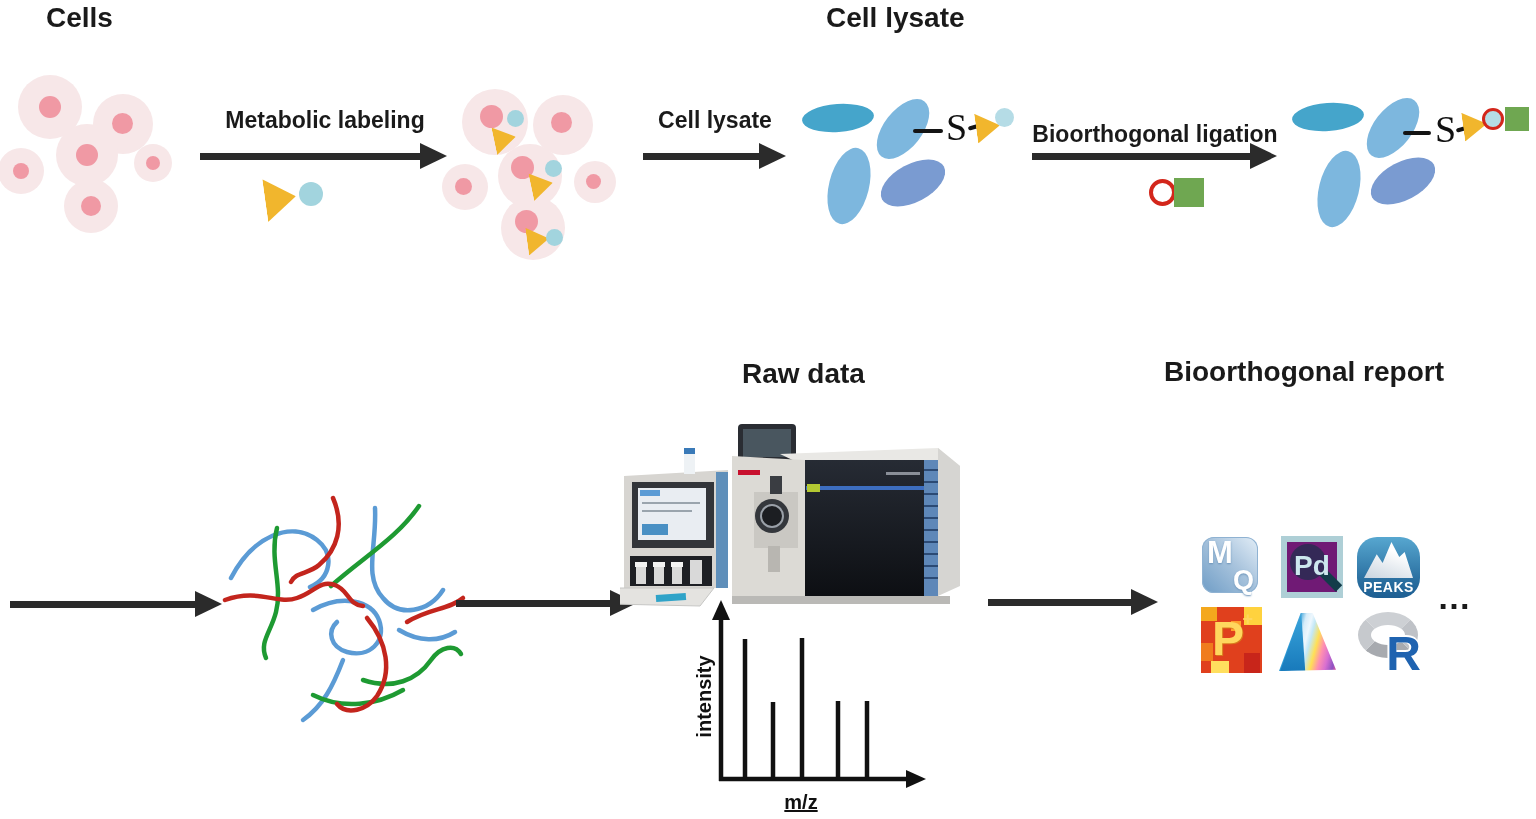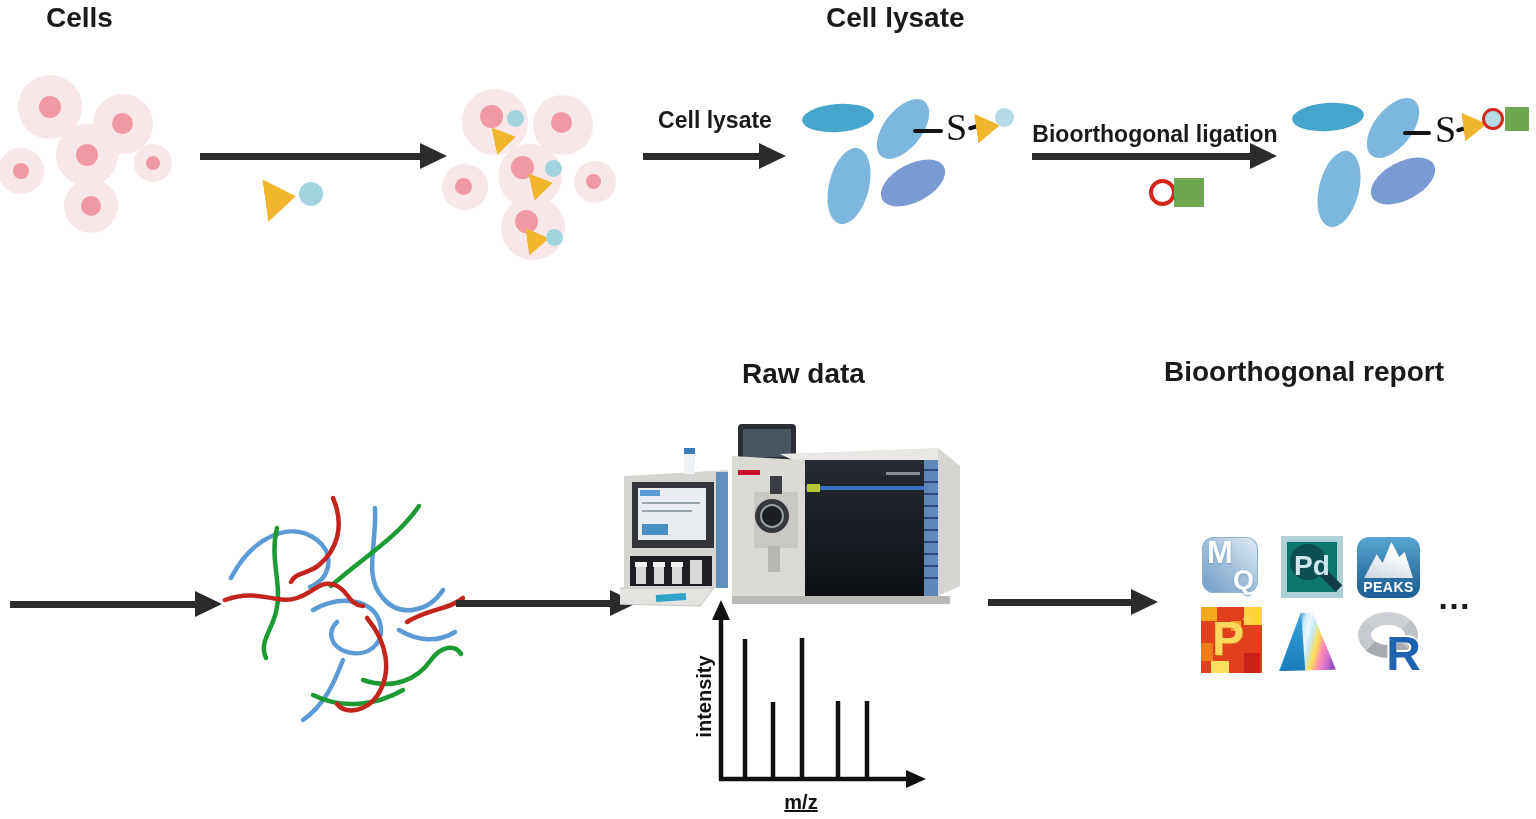--- a/index.html
+++ b/index.html
@@ -28,25 +28,25 @@
   .ov.teal{background:#45a5cb;}
   .ov.blue{background:#7db7de;}
   .ov.slate{background:#7a9bd1;}
   
   .axlabel{position:absolute;font-weight:bold;font-size:20px;color:#111;text-align:center;}
   
   .swicon{position:absolute;box-sizing:border-box;}
   .mq{border-radius:12px;background:linear-gradient(225deg,#e3eef7 0%,#a9c4dd 45%,#6f9dc6 100%);box-shadow:0 0 0 1px #8fb2d2 inset;}
   .mq .m{position:absolute;left:5px;top:-2px;font-size:31px;font-weight:bold;color:#fff;text-shadow:0 1px 2px #6b93b8;}
   .mq .q{position:absolute;right:4px;bottom:-3px;font-size:27px;font-weight:bold;color:#fff;text-shadow:0 1px 2px #6b93b8;}
-  .pd{background:#0f766e;border:6px solid #aecfd6;}
+  .pd{background:#701a75;border:6px solid #aecfd6;}
   .pd .lens{position:absolute;left:3px;top:2px;width:36px;height:36px;border-radius:50%;background:rgba(12,52,66,.6);}
   .pd .handle{position:absolute;right:2px;bottom:0px;width:9px;height:24px;background:#123c4a;transform:rotate(-45deg);}
   .pd .txt{position:absolute;left:7px;top:8px;font-size:28px;font-weight:bold;color:#cde7ee;}
-  .peaksicon{border-radius:12px;background:linear-gradient(180deg,#57a7d0 0%,#2a6fa0 70%,#1d5e92 100%);overflow:hidden;}
+  .peaksicon{border-radius:20px;background:linear-gradient(180deg,#57a7d0 0%,#2a6fa0 70%,#1d5e92 100%);overflow:hidden;}
   .peaksicon .mt{position:absolute;left:7px;right:7px;top:5px;height:36px;background:linear-gradient(200deg,#ffffff 30%,#c9d4df 100%);
       clip-path:polygon(0 100%,26% 34%,38% 58%,56% 0,72% 42%,83% 28%,100% 100%);}
   .peaksicon .txt{position:absolute;left:0;right:0;bottom:3px;text-align:center;font-size:14px;font-weight:bold;color:#fff;letter-spacing:.5px;}
   .perseus{background:#e0401d;overflow:hidden;}
   .perseus .sq{position:absolute;}
   .perseus .p{position:absolute;left:11px;top:4px;font-size:48px;font-weight:bold;color:#ffd75e;text-shadow:1px 1px 0 #d8781c;}
   .perseus .plus{position:absolute;right:9px;top:2px;font-size:18px;font-weight:bold;color:#ffd75e;}
   .prism{clip-path:polygon(38% 0,59% 0,100% 90%,0 92%);
       background:linear-gradient(105deg,#2e9bd6 0%,#2e9bd6 28%,#d6ecf9 38%,#eef7fd 46%,#c3e8f7 52%,#ffe055 62%,#ff8fb0 72%,#d86fd0 82%,#8e52c2 92%,#ff5d8f 100%);}
   .prism .face{position:absolute;left:0;top:0;width:100%;height:100%;
@@ -78,20 +78,21 @@
         <div class="nuc" style="left:15px;top:15px;width:16px;height:16px;"></div>
       </div>
     <div class="cell" style="left:134px;top:144px;width:38px;height:38px;">
         <div class="nuc" style="left:12px;top:12px;width:14px;height:14px;"></div>
       </div>
     <div class="cell" style="left:64px;top:179px;width:54px;height:54px;">
         <div class="nuc" style="left:17px;top:17px;width:20px;height:20px;"></div>
       </div>
   </div>
 
+  <div class="plabel" style="left:200px;top:107px;width:250px;">Metabolic labeling</div>
   <div class="arrow" style="left:200px;top:143px;width:247px;">
       <i class="shaft"></i>
       <b class="head"></b>
     </div>
   <div>
     <div class="tri" style="left:265px;top:177px;width:31px;height:43px;transform:rotate(-8deg);"></div>
     <div class="pc" style="left:299px;top:182px;width:24px;height:24px;"></div>
   </div>
 
   <div>

